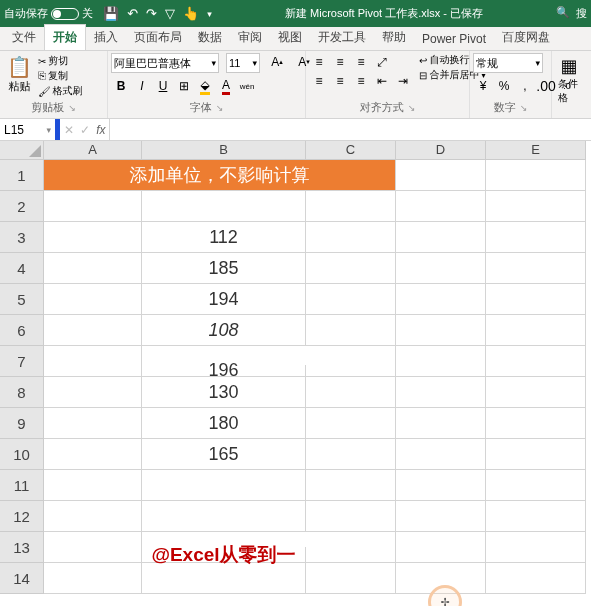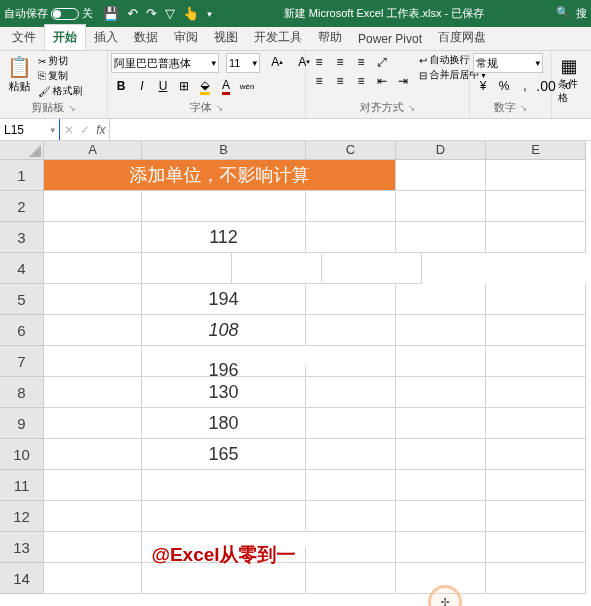--- a/index.html
+++ b/index.html
@@ -43,21 +43,21 @@
 .align-side div { display: flex; align-items: center; gap: 2px; white-space: nowrap; }
 
 .num-sel { border: 1px solid #c8c8c8; background: #fff; height: 20px; width: 70px; font-size: 11px; padding: 0 2px; display: flex; align-items: center; justify-content: space-between; margin-bottom: 2px; }
 .num-btns { display: flex; gap: 1px; }
 
 .cond { display: flex; flex-direction: column; align-items: center; padding: 2px 3px; font-size: 10px; }
 .cond .icon { font-size: 18px; }
 
 
 .fbar { height: 22px; border-bottom: 1px solid #d4d4d4; display: flex; align-items: center; background: #fff; font-size: 12px; }
-.namebox { width: 60px; border-right: 1px solid #1d4ed8; height: 100%; display: flex; align-items: center; padding: 0 4px; justify-content: space-between; }
+.namebox { width: 60px; border-right: 5px solid #1d4ed8; height: 100%; display: flex; align-items: center; padding: 0 4px; justify-content: space-between; }
 .namebox .dd { color: #888; font-size: 9px; }
 .fbar-btns { display: flex; align-items: center; padding: 0 4px; gap: 6px; color: #bbb; border-right: 1px solid #d4d4d4; height: 100%; }
 .fbar-btns .fx { font-style: italic; color: #666; }
 .fbar-input { flex: 1; padding: 0 6px; }
 
 
 .grid { position: relative; }
 .selall { width: 44px; height: 19px; background: #e6e6e6; border-right: 1px solid #ccc; border-bottom: 1px solid #ccc; position: absolute; top: 0; left: 0; }
 .selall::after { content: ""; position: absolute; right: 2px; bottom: 2px; border: 6px solid transparent; border-right-color: #b0b0b0; border-bottom-color: #b0b0b0; }
 .colhdrs { display: flex; margin-left: 44px; height: 19px; }
@@ -83,31 +83,32 @@
     <span>关</span>
   </div>
   <div class="qat">
     <span>💾</span>
     <span>↶</span>
     <span>↷</span>
     <span>▽</span>
     <span>👆</span>
     <span style="font-size:9px;">▾</span>
   </div>
-  <div class="title">新建 Microsoft Excel 工作表.xlsx - 已保存</div>
+  <div class="title">新建 Microsoft Pivot 工作表.xlsx - 已保存</div>
   <div class="right">
     <span>🔍</span>
     <span>搜</span>
   </div>
 </div>
 
 <div class="tabs" id="tabs-container">
     <div class="tab">文件</div>
     <div class="tab active">开始</div>
     <div class="tab">插入</div>
+    <div class="tab">页面布局</div>
     <div class="tab">数据</div>
     <div class="tab">审阅</div>
     <div class="tab">视图</div>
     <div class="tab">开发工具</div>
     <div class="tab">帮助</div>
     <div class="tab">Power Pivot</div>
     <div class="tab">百度网盘</div>
   </div>
 
 <div class="ribbon">
@@ -279,20 +280,21 @@
         <div class="rowhdr">3</div>
         <div class="cell" style="width: 98px;"></div>
         <div class="cell center" style="width: 164px;">112</div>
         <div class="cell" style="width: 90px;"></div>
         <div class="cell" style="width: 90px;"></div>
         <div class="cell" style="width: 100px;"></div>
       </div>
       <div class="row">
         <div class="rowhdr">4</div>
         <div class="cell" style="width: 98px;"></div>
+        <div class="cell center" style="width: 164px;">185</div>
         <div class="cell" style="width: 90px;"></div>
         <div class="cell" style="width: 90px;"></div>
         <div class="cell" style="width: 100px;"></div>
       </div>
       <div class="row">
         <div class="rowhdr">5</div>
         <div class="cell" style="width: 98px;"></div>
         <div class="cell center" style="width: 164px;">194</div>
         <div class="cell" style="width: 90px;"></div>
         <div class="cell" style="width: 90px;"></div>

